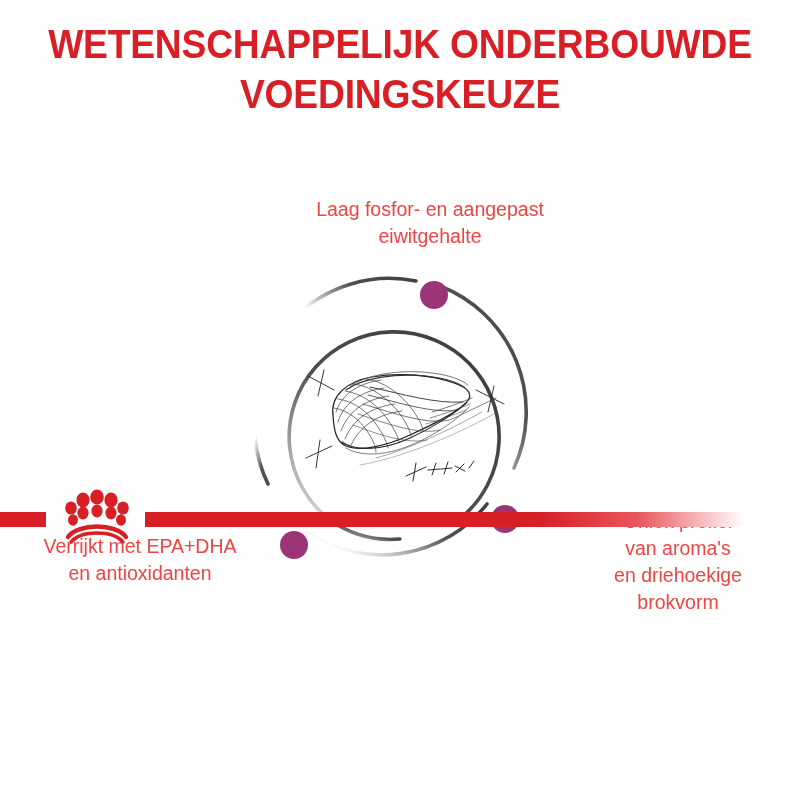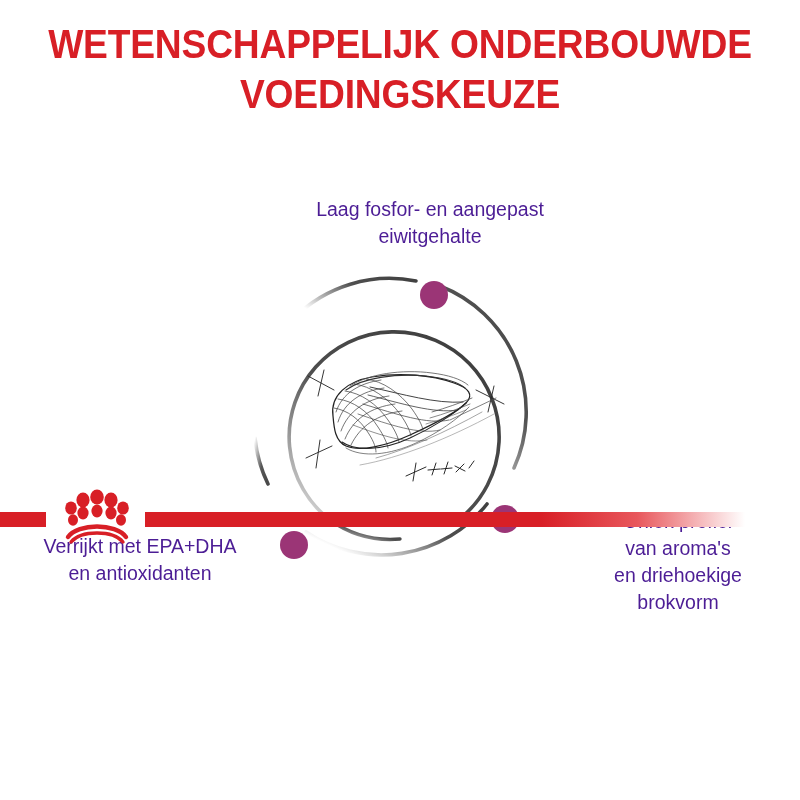--- a/index.html
+++ b/index.html
@@ -44,21 +44,21 @@
     left: 250px;
     top: 262px;
     width: 300px;
     height: 300px;
   }
   .diagram svg { display: block; overflow: visible; }
 
   
   .callout {
     position: absolute;
-    color: #4c1d95;
+    color: #ef4444;
     font-size: 19.5px;
     line-height: 1.38;
     white-space: pre-line;
     user-select: none;
   }
   .callout-top {
     left: 230px;
     top: 196px;
     width: 400px;
     text-align: center;

